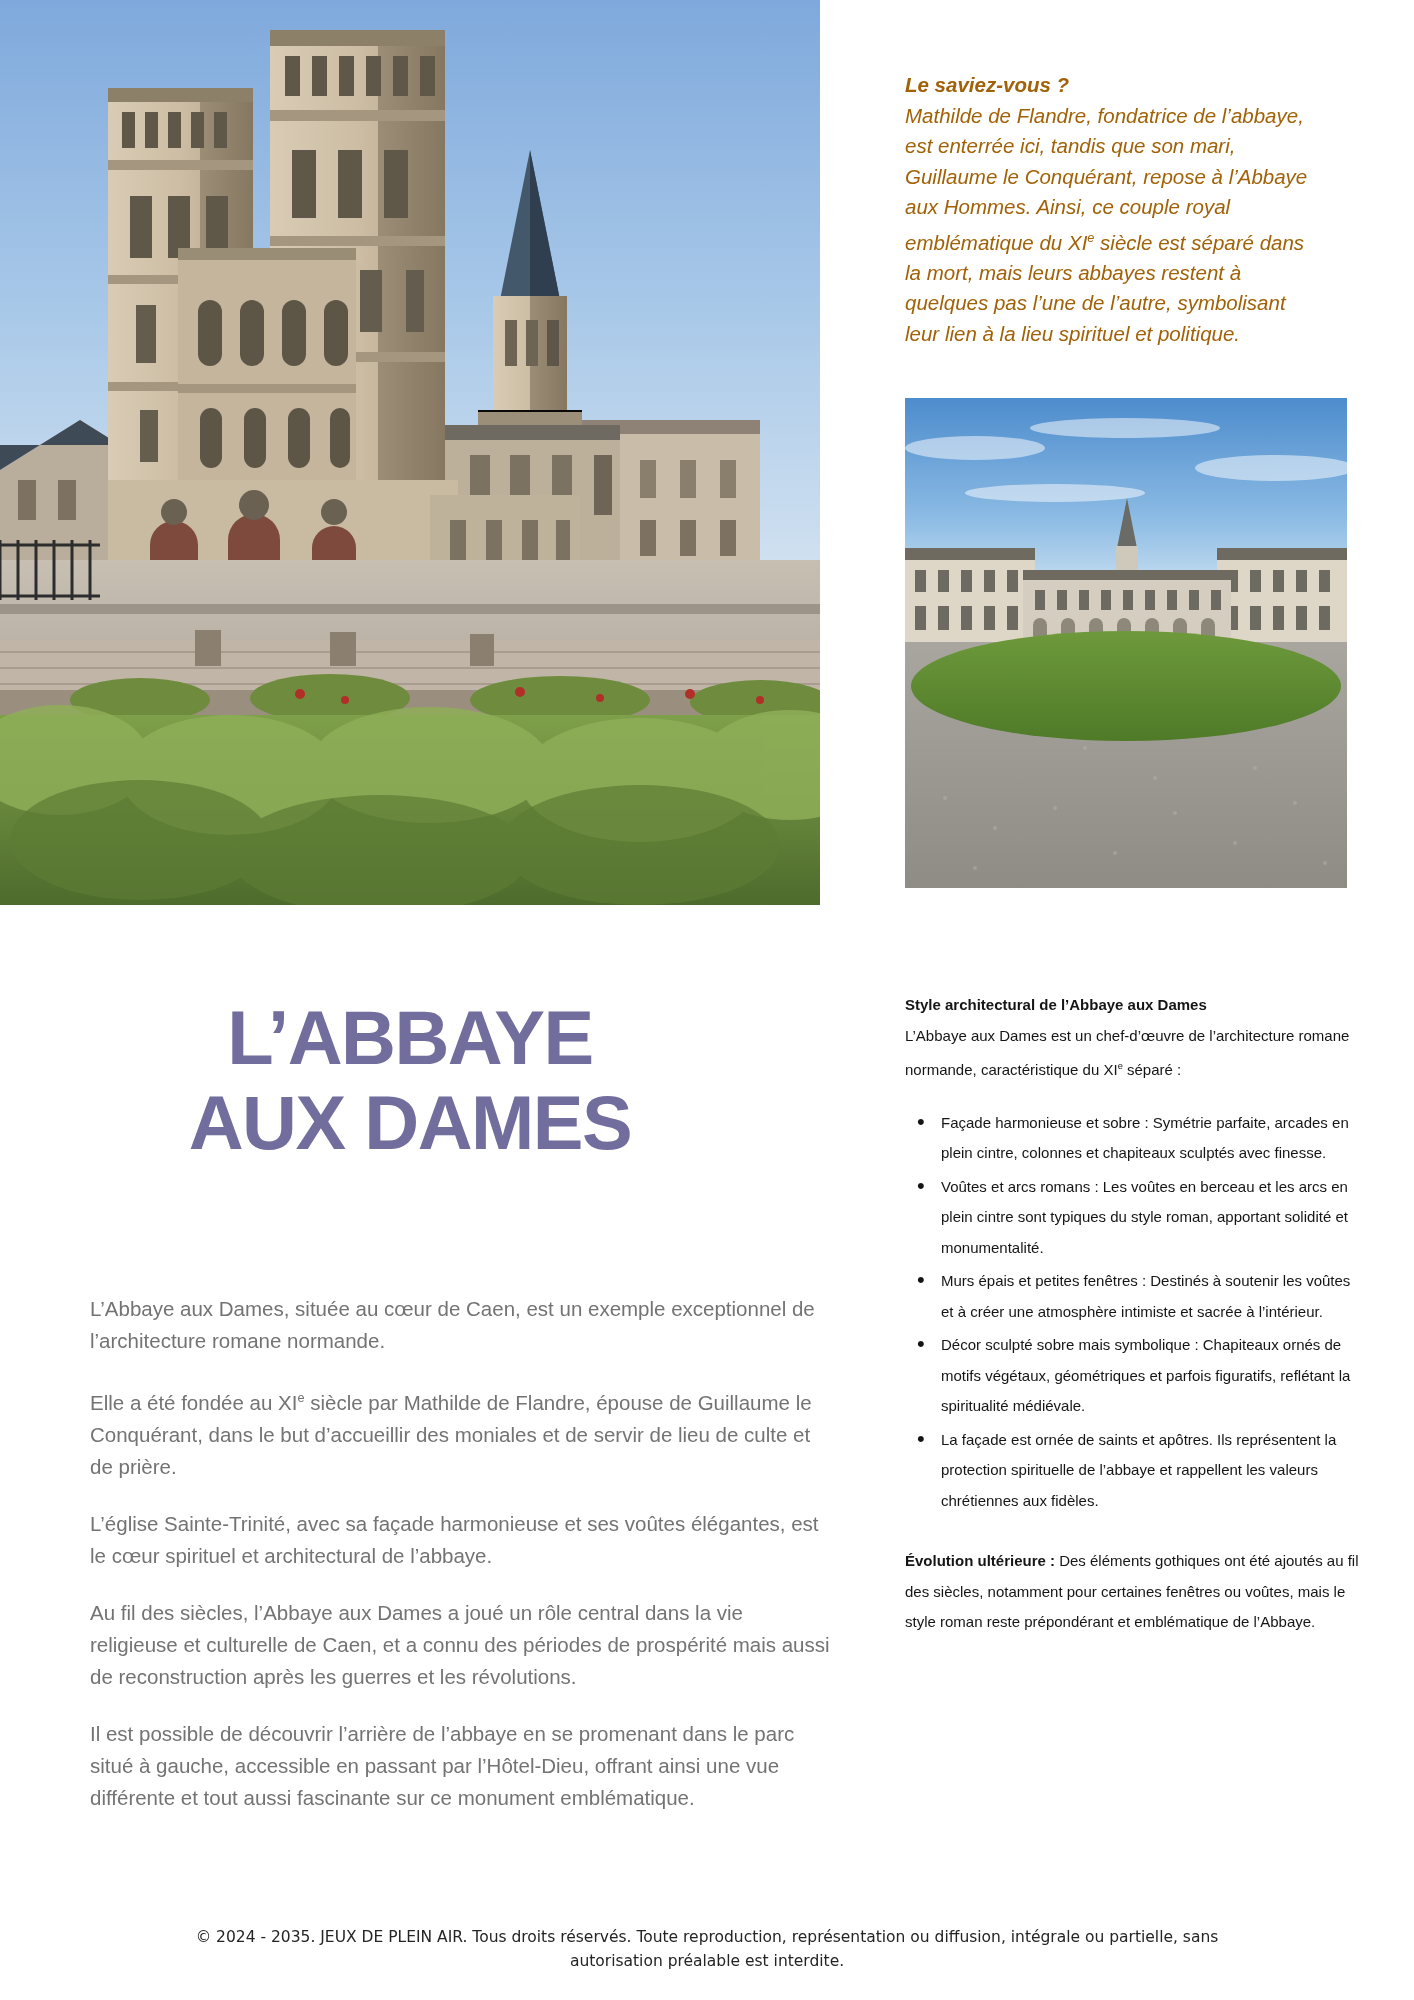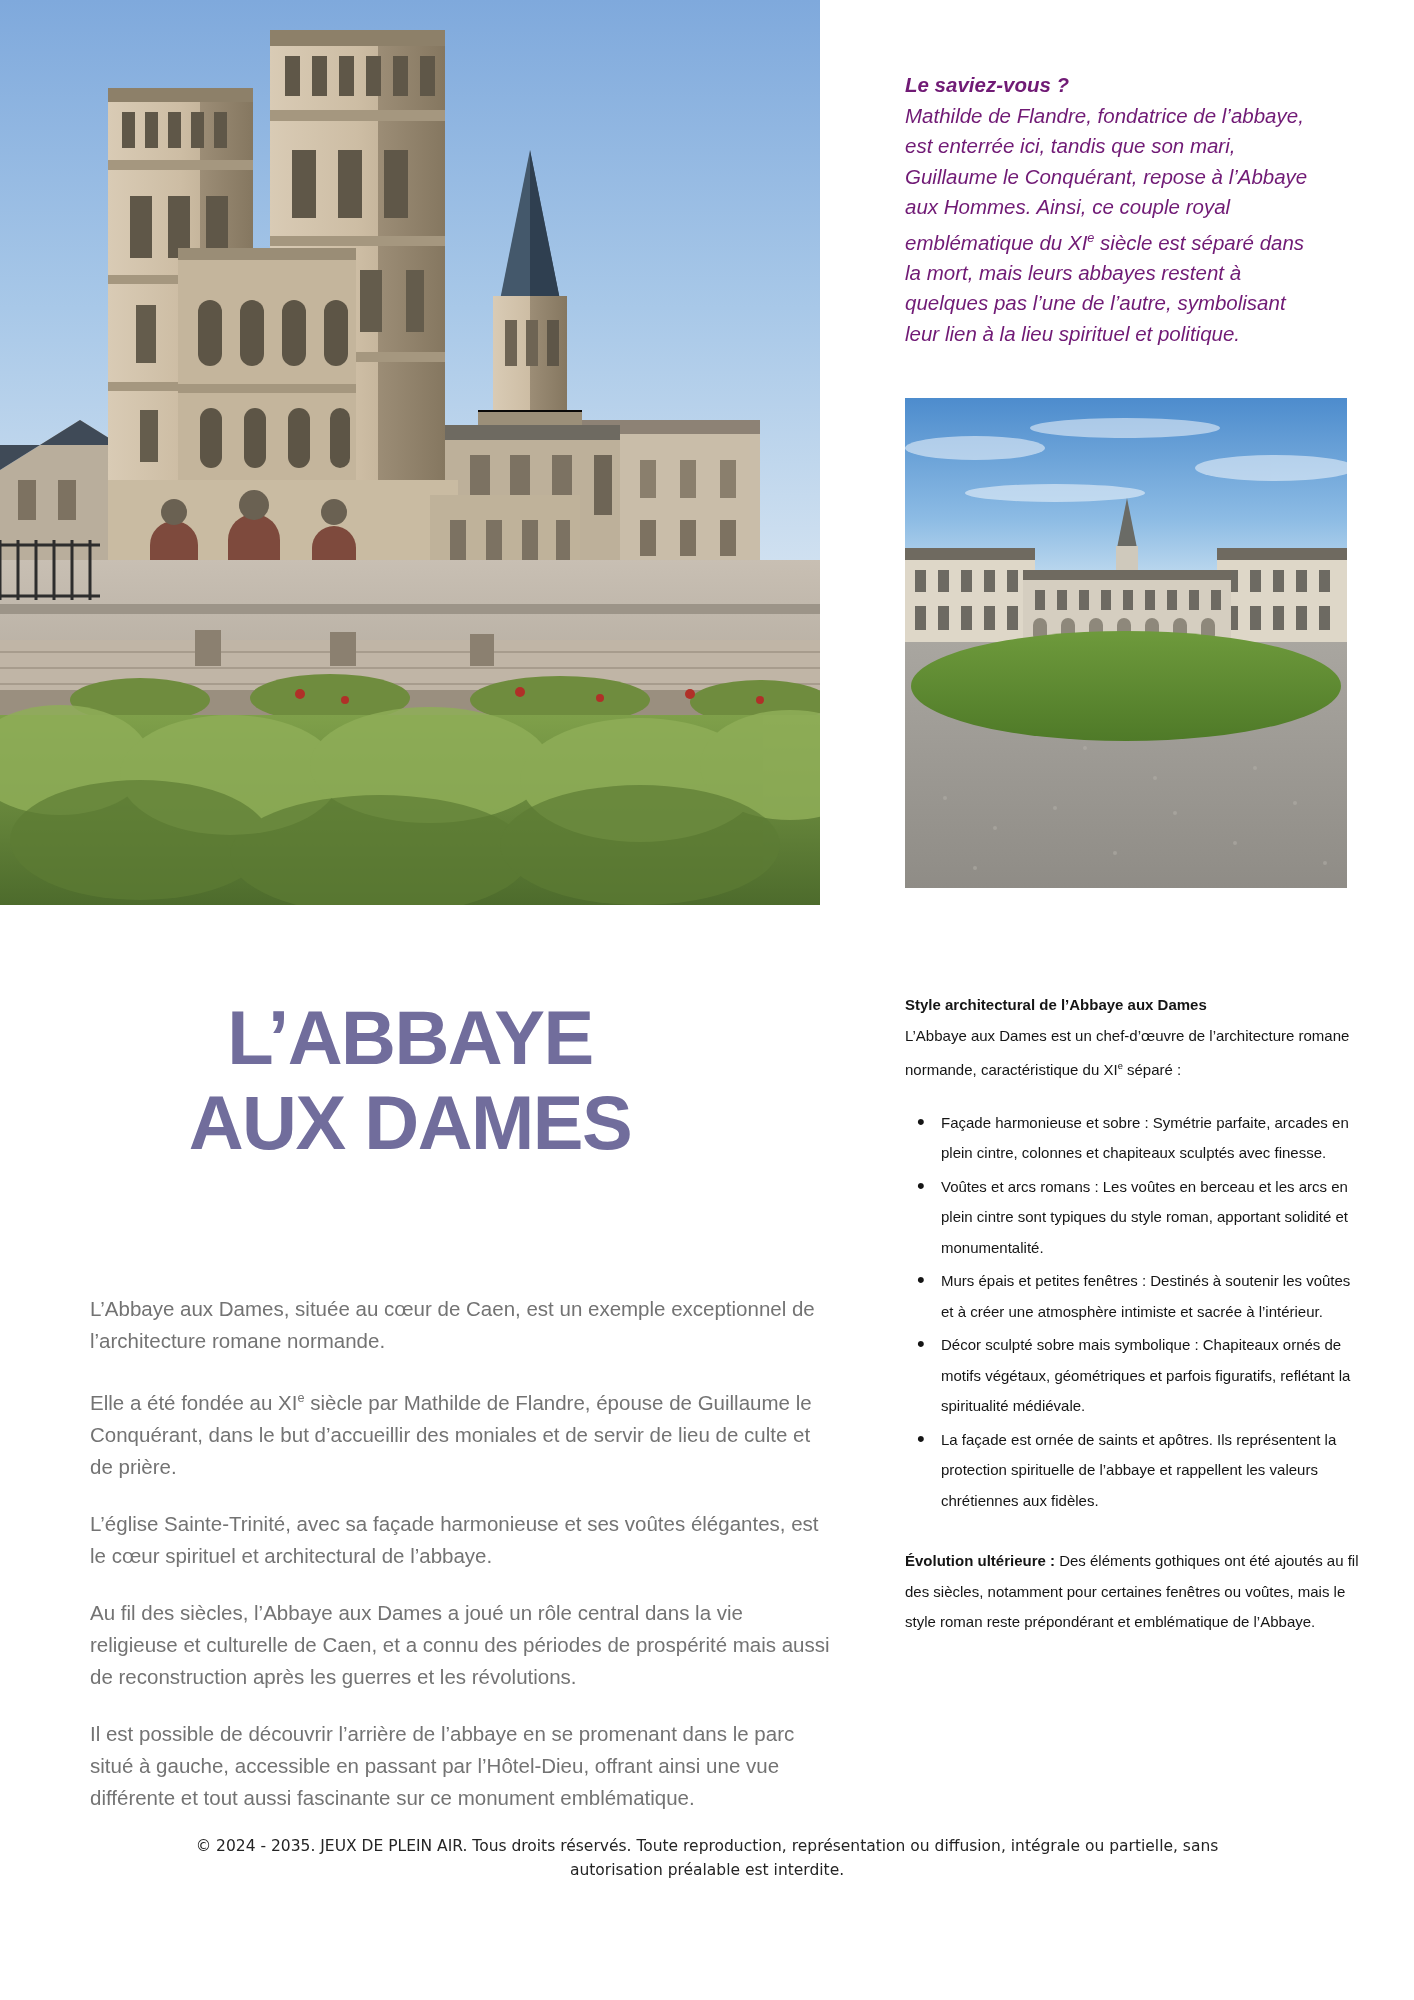--- a/index.html
+++ b/index.html
@@ -33,21 +33,21 @@
 
   
   .didyouknow {
     position: absolute;
     left: 905px;
     top: 70px;
     width: 440px;
     font-style: italic;
     font-size: 20.5px;
     line-height: 30.5px;
-    color: #701a75;
+    color: #a16207;
   }
   .didyouknow .dyk-title {
     font-weight: bold;
     display: block;
   }
   .dyk-body sup { font-size: 0.62em; vertical-align: super; }
 
   
   .courtyard-photo {
     position: absolute;
@@ -119,21 +119,21 @@
     color: #151515;
   }
 
   .evolution { margin-top: 30px; }
   .evolution .ev-label { font-weight: bold; }
 
   
   .footer {
     position: absolute;
     left: 0;
-    top: 1834px;
+    top: 1925px;
     width: 1414px;
     text-align: center;
     font-family: "DejaVu Sans", sans-serif;
     font-size: 15.5px;
     line-height: 24px;
     color: #242424;
   }
 </style>
 </head>
 <body>

